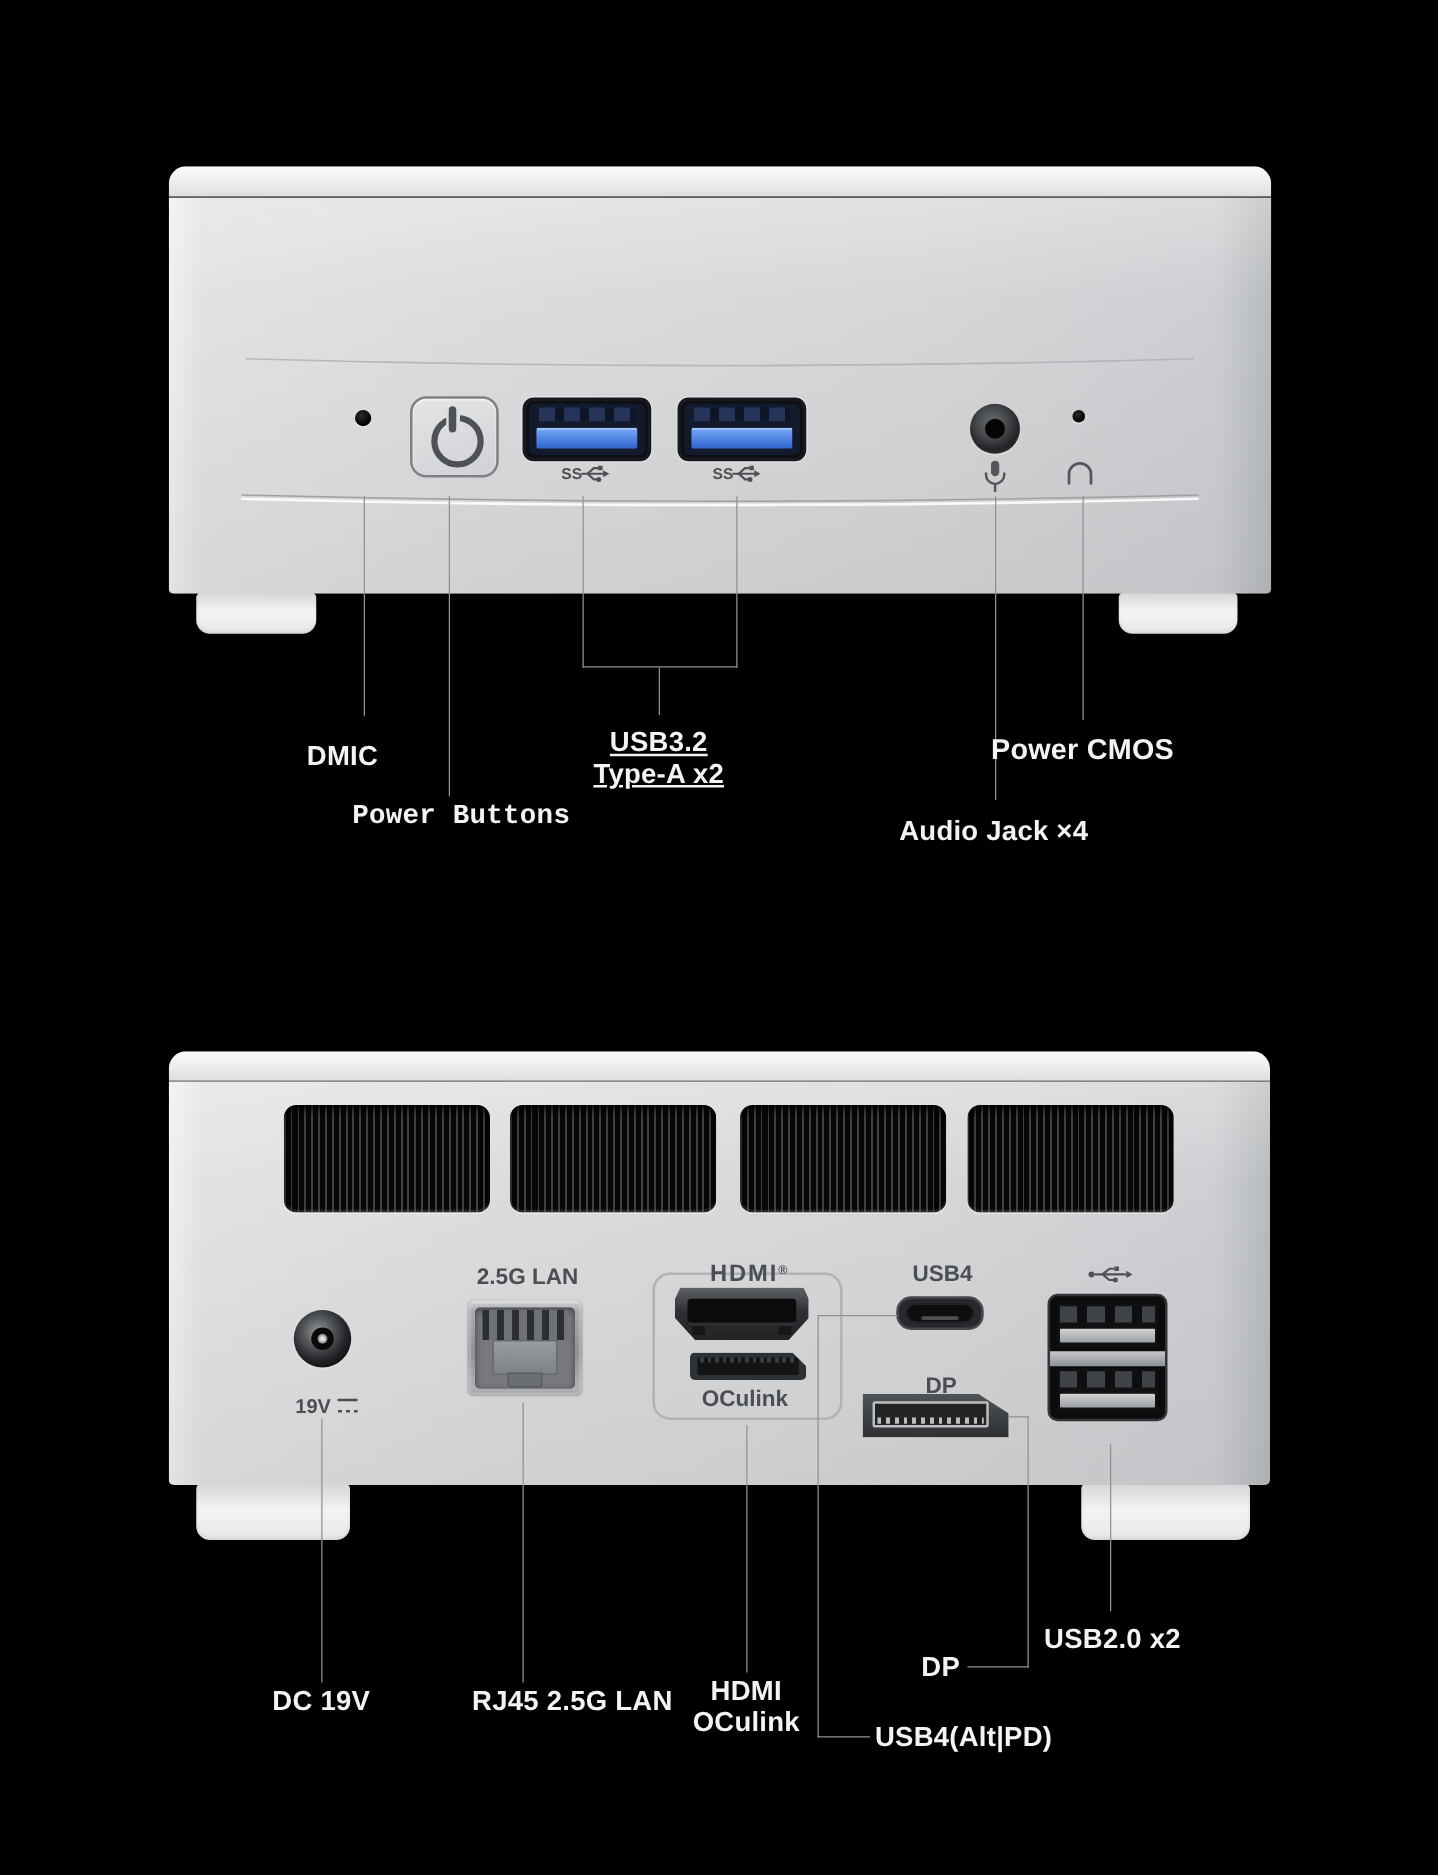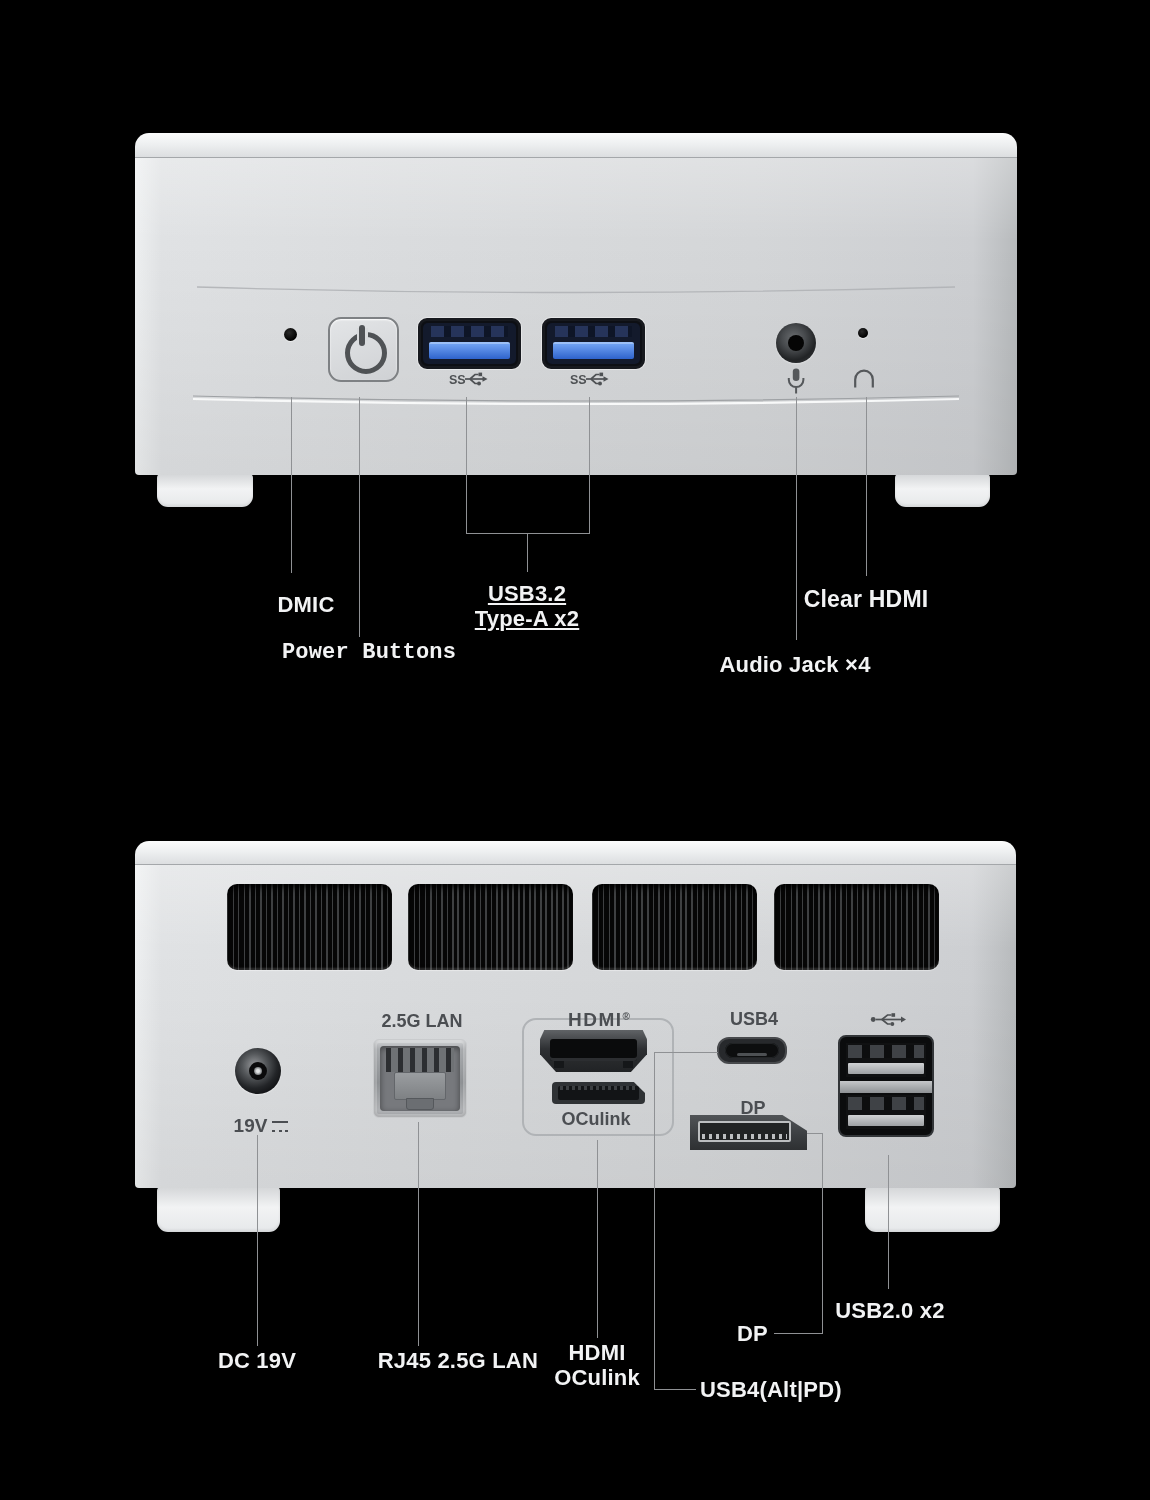--- a/index.html
+++ b/index.html
@@ -197,45 +197,45 @@
 
   <div class="ll" style="left:291px;top:397px;height:176px;"></div>
   <div class="ll" style="left:359px;top:397px;height:240px;"></div>
   <div class="ll" style="left:466px;top:397px;height:137px;"></div>
   <div class="ll" style="left:589px;top:397px;height:137px;"></div>
   <div class="llh" style="left:466px;top:533px;width:124px;"></div>
   <div class="ll" style="left:527px;top:534px;height:38px;"></div>
   <div class="ll" style="left:796px;top:397px;height:243px;"></div>
   <div class="ll" style="left:866px;top:397px;height:179px;"></div>
 
-  <div class="callout" style="left:206px;top:592px;width:200px;">DMIC</div>
+  <div class="callout" style="left:174px;top:592px;width:200px;">DMIC</div>
   <div class="callout" style="left:259px;top:640px;width:220px;font-family:Liberation Mono, monospace;">Power Buttons</div>
   <div class="callout" style="left:407px;top:581px;width:240px;text-decoration:underline;">
     <div>USB3.2</div>
     <div>Type-A x2</div>
   </div>
-  <div class="callout big" style="left:746px;top:587px;width:240px;">Clear HDMI</div>
+  <div class="callout big" style="left:746px;top:587px;width:240px;">Power CMOS</div>
   <div class="callout" style="left:675px;top:652px;width:240px;">Audio Jack ×4</div>
 
   <div class="device" style="left:135px;top:841px;width:881px;height:347px;">
     <div class="foot" style="left:22px;top:346px;width:123px;height:45px;"></div>
     <div class="foot" style="left:730px;top:346px;width:135px;height:45px;"></div>
     <div class="lid" style="height:23px;"></div>
     <div class="face" style="top:24px;"></div>
 
     <div class="vent" style="left:92px;top:43px;"></div>
     <div class="vent" style="left:273px;top:43px;"></div>
     <div class="vent" style="left:457px;top:43px;"></div>
     <div class="vent" style="left:639px;top:43px;"></div>
 
     <div class="dc-jack">
       <div class="dc-hole"></div>
       <div class="dc-pin"></div>
     </div>
-    <div class="devlabel" style="left:66px;top:275px;width:120px;font-size:19px;">
+    <div class="devlabel" style="left:66px;top:275px;width:120px;font-size:16px;">
       <span>19V</span><span class="dc-sym"></span>
     </div>
 
     <div class="devlabel" style="left:187px;top:170px;width:200px;">2.5G LAN</div>
     <div class="rj45">
       <div class="rj45-in">
         <div class="rj45-pins"></div>
         <div class="rj45-tab"></div>
         <div class="rj45-tab2"></div>
       </div>

